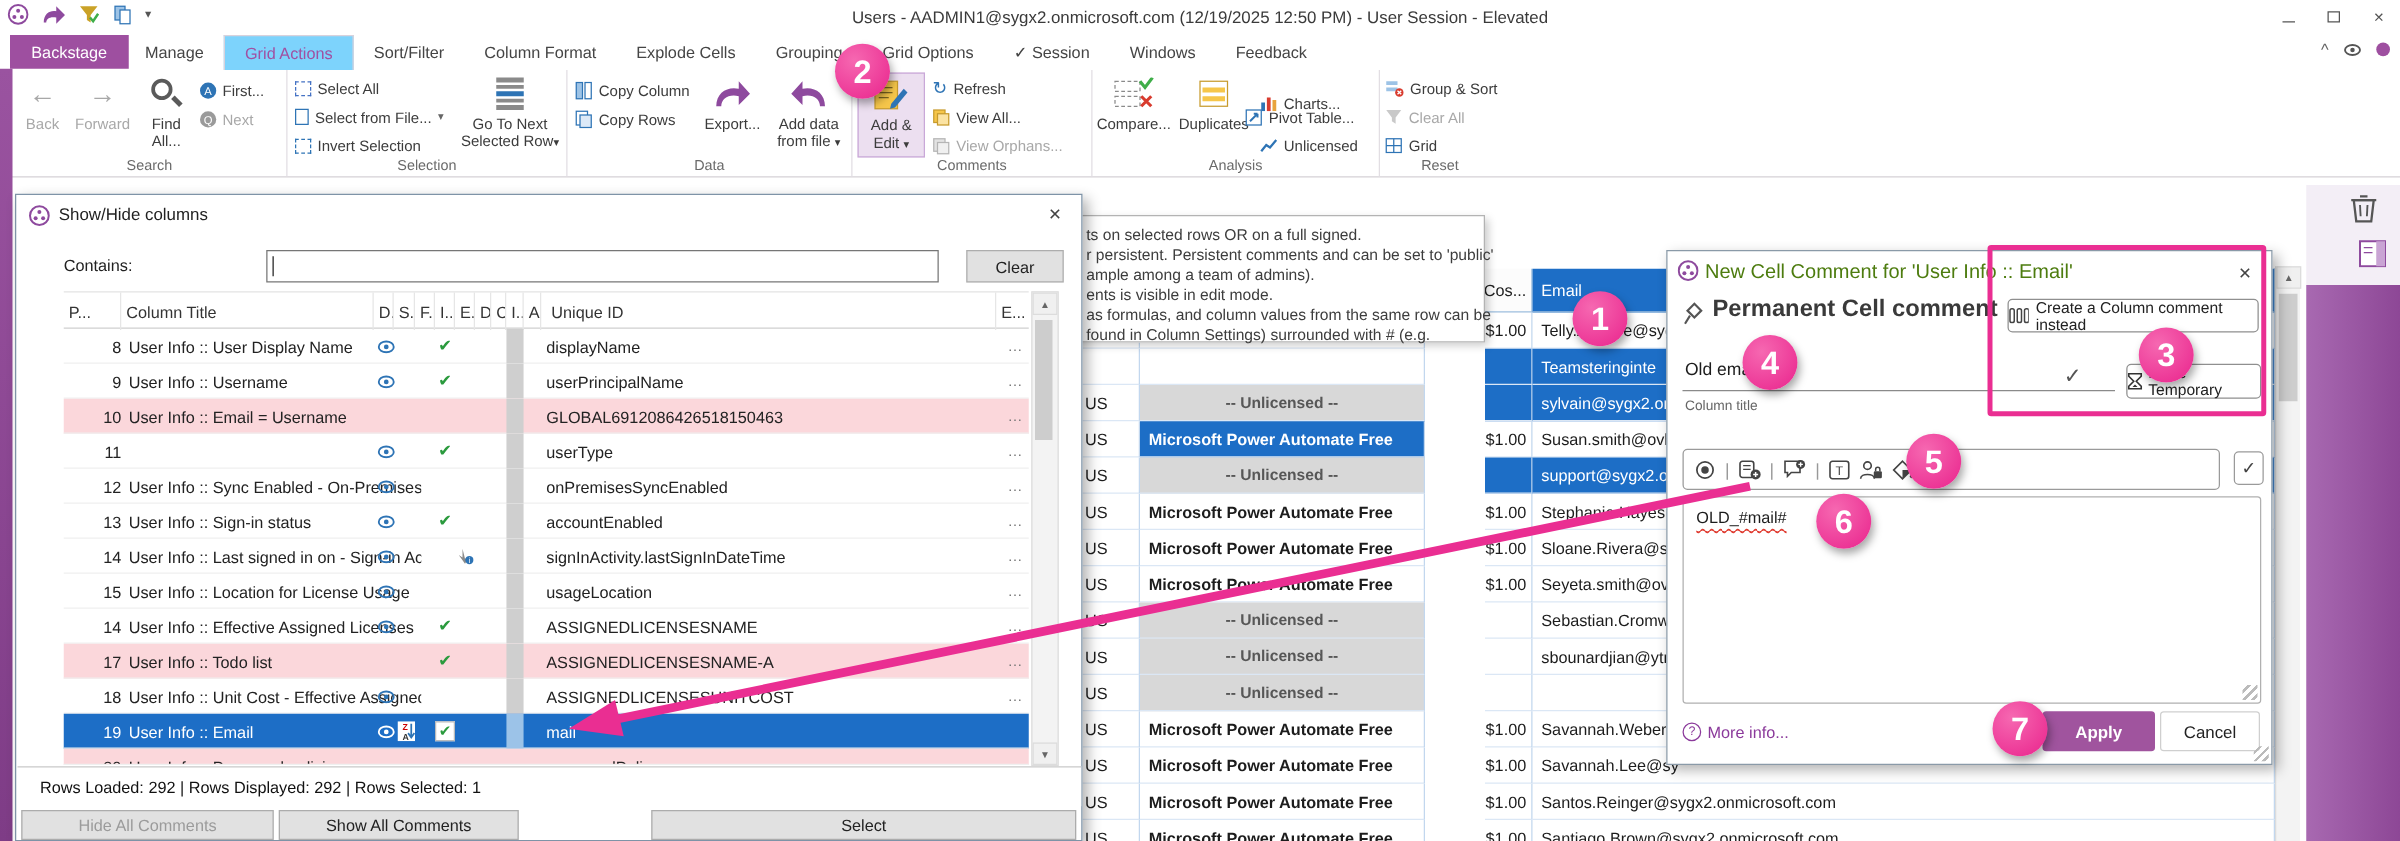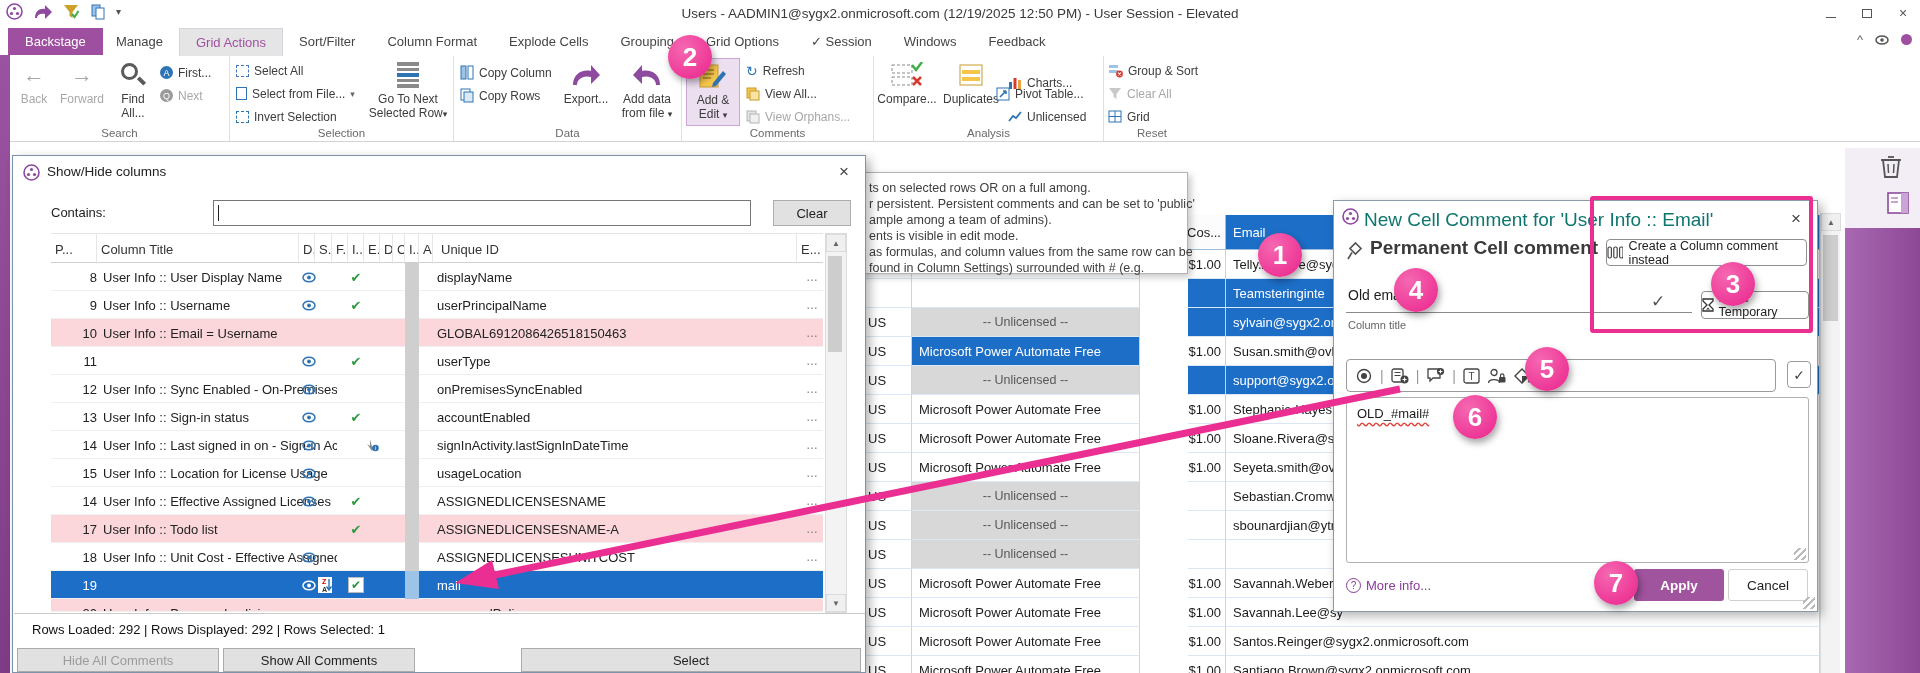--- a/index.html
+++ b/index.html
@@ -15,21 +15,21 @@
   .winbtns{position:absolute;right:6px;top:2px;display:flex;gap:14px;align-items:center;height:22px;}
   .winbtn{width:22px;height:20px;display:flex;align-items:center;justify-content:center;color:#555;font-size:14px;}
   .maxsq{width:10px;height:9px;border:1.4px solid #555;}
   .minln{width:10px;height:0;border-top:1.6px solid #555;margin-top:8px;}
 
   
   .tabrow{position:absolute;left:0;top:28px;width:1920px;height:28px;background:#fff;}
   .backstage{position:absolute;left:8px;top:0;height:27px;line-height:27px;padding:0 17px;background:#9e4fa0;color:#fff;font-size:13px;}
   .tabs{position:absolute;left:100px;top:0;display:flex;height:28px;}
   .tab{padding:0 16px;line-height:27px;font-size:13px;color:#454545;}
-  .tab.active{background:#e5e5e5;border:1px solid #d9d2dc;border-bottom:none;color:#a050a2;}
+  .tab.active{background:#7dd3fc;border:1px solid #d9d2dc;border-bottom:none;color:#a050a2;}
   .tabright{position:absolute;right:8px;top:4px;display:flex;gap:12px;align-items:center;}
 
   
   .ribbon{position:absolute;left:0;top:56px;width:1920px;height:86px;background:#fff;border-bottom:1px solid #d5d1d6;}
   .rgroup{position:absolute;top:0;height:85px;border-right:1px solid #e2dee3;}
   .glabel{position:absolute;bottom:2px;left:0;width:100%;text-align:center;font-size:11.5px;color:#6a6a6a;}
   .bigbtn{position:absolute;top:2px;width:54px;height:68px;display:flex;flex-direction:column;align-items:center;font-size:12px;color:#3c3c3c;text-align:center;line-height:14px;}
   .bigbtn .bicon{height:34px;display:flex;align-items:center;justify-content:center;}
   .smbtn{position:absolute;height:21px;display:flex;align-items:center;gap:5px;font-size:12px;color:#3c3c3c;}
   .dis{color:#a8a8a8;}
@@ -46,21 +46,21 @@
   .gscroll{position:absolute;left:1820px;top:213px;width:20px;height:460px;background:#f3f3f3;border-left:1px solid #dcdcdc;z-index:1;}
   .scrbtn{width:20px;height:18px;display:flex;align-items:center;justify-content:center;font-size:8px;color:#666;background:#f0f0f0;border:1px solid #dcdcdc;}
   .scrthumb{position:absolute;left:2px;top:22px;width:15px;height:86px;background:#cdcdcd;}
 
   
   .grid{position:absolute;left:862px;top:180px;width:958px;height:493px;background:#fff;z-index:1;font-size:13px;color:#1c1c1c;}
   .gc{position:absolute;height:29px;border-right:1px solid #c2d7ee;border-bottom:1px solid #dbe7f5;display:flex;align-items:center;}
   .ghc{position:absolute;height:35px;top:35px;border-right:1px solid #9dbede;border-bottom:1px solid #9dbede;display:flex;align-items:center;font-size:13px;color:#222;background:#fcfcfc;}
   .ghc.blue{background:#1d6ec6;color:#fff;}
   .c-country{left:0;width:50px;padding-left:6px;text-align:right;}
-  .c-lic{left:50px;width:228px;padding-left:7px;}
+  .c-lic{left:50px;width:228px;padding-left:7px;font-weight:bold;}
   .c-cost{left:326px;width:38px;justify-content:flex-end;padding-right:4px;}
   .c-email{left:364px;width:594px;padding-left:7px;}
   .selc{background:#1d6ec6;color:#fff;}
   .unlic{background:#d8d8d8;color:#575757;justify-content:center;font-size:12.5px;padding-left:0 !important;}
 
   
   .tooltip{position:absolute;left:700px;top:172px;width:488px;height:102px;background:#fff;border:1px solid #b3b3b3;box-shadow:3px 3px 7px rgba(0,0,0,.22);z-index:2;}
   .tline{position:absolute;left:168px;font-size:12.5px;color:#3d3d3d;white-space:nowrap;}
 
   
@@ -89,21 +89,21 @@
   .selr .grayblk{background:#9cc3e8;}
   .cuid{left:386px;width:360px;}
   .cdots{left:750px;width:22px;justify-content:center;color:#777;font-size:12px;}
   .boxchk{width:16px;height:16px;background:#fff;border:1px solid #bbb;color:#2a9a3d;font-size:12px;display:flex;align-items:center;justify-content:center;}
   .dscroll{position:absolute;left:812px;top:77px;width:22px;height:380px;background:#f3f3f3;border:1px solid #dcdcdc;}
   .dstatus{position:absolute;left:1px;top:457px;width:851px;height:32px;border-top:1px solid #c9c9c9;font-size:13px;color:#111;display:flex;align-items:center;padding-left:18px;background:#fff;}
   .dfbtn{position:absolute;top:492px;height:24px;background:#e1e1e1;border:1px solid #acacac;font-size:13px;color:#222;display:flex;align-items:center;justify-content:center;}
 
   
   .cmtdlg{position:absolute;left:1333px;top:200px;width:485px;height:412px;background:#fff;border:1px solid #8a9aa8;box-shadow:4px 4px 10px rgba(0,0,0,.3);z-index:3;}
-  .cmtdlg .txt{position:absolute;left:30px;top:8px;font-size:19px;color:#0f766e;}
+  .cmtdlg .txt{position:absolute;left:30px;top:8px;font-size:16px;color:#4d7c0f;}
   .cmthead{position:absolute;left:36px;top:36px;font-size:19px;font-weight:bold;color:#3a3a3a;}
   .ccbtn{position:absolute;left:272px;top:38px;width:201px;height:27px;border:1px solid #8f8f8f;border-radius:4px;display:flex;align-items:center;justify-content:center;gap:6px;font-size:12.5px;color:#222;background:#fff;}
   .fieldval{position:absolute;left:14px;top:86px;font-size:14px;color:#1c1c1c;}
   .fieldline{position:absolute;left:12px;top:111px;width:346px;height:1px;background:#8a8a8a;}
   .fieldlbl{position:absolute;left:14px;top:118px;font-size:11px;color:#666;}
   .okmark{position:absolute;left:317px;top:90px;font-size:17px;color:#555;}
   .mtbtn{position:absolute;left:367px;top:90px;width:108px;height:28px;border:1px solid #8f8f8f;border-radius:4px;display:flex;align-items:center;justify-content:center;gap:5px;font-size:12.5px;color:#222;background:#fff;}
   .cmtbar{position:absolute;left:12px;top:158px;width:430px;height:33px;border:1px solid #9a9a9a;border-radius:4px;display:flex;align-items:center;gap:7px;padding-left:8px;color:#444;}
   .sep{color:#999;font-size:14px;}
   .chkbox{position:absolute;left:453px;top:160px;width:24px;height:27px;border:1px solid #9a9a9a;border-radius:4px;display:flex;align-items:center;justify-content:center;color:#444;font-size:14px;}
@@ -494,21 +494,21 @@
     <svg class="abs" style="left:42px;top:44px;" width="22" height="22">
         <rect x="1" y="1" width="20" height="20" fill="#fff" stroke="#8e4a9e" stroke-width="1.6"></rect>
         <rect x="14" y="1" width="7" height="20" fill="#c9a4d4"></rect>
         <line x1="4" y1="6" x2="11" y2="6" stroke="#8e4a9e"></line>
         <line x1="4" y1="10" x2="11" y2="10" stroke="#8e4a9e"></line>
       </svg>
   </div>
   <div class="rpurple"></div>
 
   <div class="tooltip">
-    <div class="tline" style="top:8px;">ts on selected rows OR on a full among.</div>
+    <div class="tline" style="top:8px;">ts on selected rows OR on a full signed.</div>
     <div class="tline" style="top:24px;">r persistent. Persistent comments and can be set to 'public'</div>
     <div class="tline" style="top:40px;">ample among a team of admins).</div>
     <div class="tline" style="top:56px;">ents is visible in edit mode.</div>
     <div class="tline" style="top:72px;">as formulas, and column values from the same row can be</div>
     <div class="tline" style="top:88px;">found in Column Settings) surrounded with # (e.g.</div>
   </div>
 
   <div class="coldlg">
     <div class="dtitle">
       <svg class="abs" style="left:10px;top:8px;" width="17" height="17">
@@ -700,20 +700,21 @@
           </svg>
         </div>
       <div class="tc cgray">
           <span class="grayblk"></span>
         </div>
       <div class="tc cuid">ASSIGNEDLICENSESUNITCOST</div>
       <div class="tc cdots">…</div>
     </div>
     <div class="trow selr" style="top:415px;">
       <div class="tc cpos">19</div>
+        <div class="tc ctitle">User Info :: Email</div>
       <div class="tc ceye">
           <svg width="14" height="11">
             <ellipse cx="7" cy="5.5" rx="6" ry="4.3" fill="none" stroke="#ffffff" stroke-width="1.5"></ellipse>
             <circle cx="7" cy="5.5" r="1.9" fill="#ffffff"></circle>
           </svg>
         </div>
       <div class="tc csort">
           <svg width="14" height="16">
             <rect x="0" y="0" width="14" height="16" fill="#fff"></rect>
             <text x="4" y="7" font-size="7" font-weight="bold" fill="#c00">Z</text>

